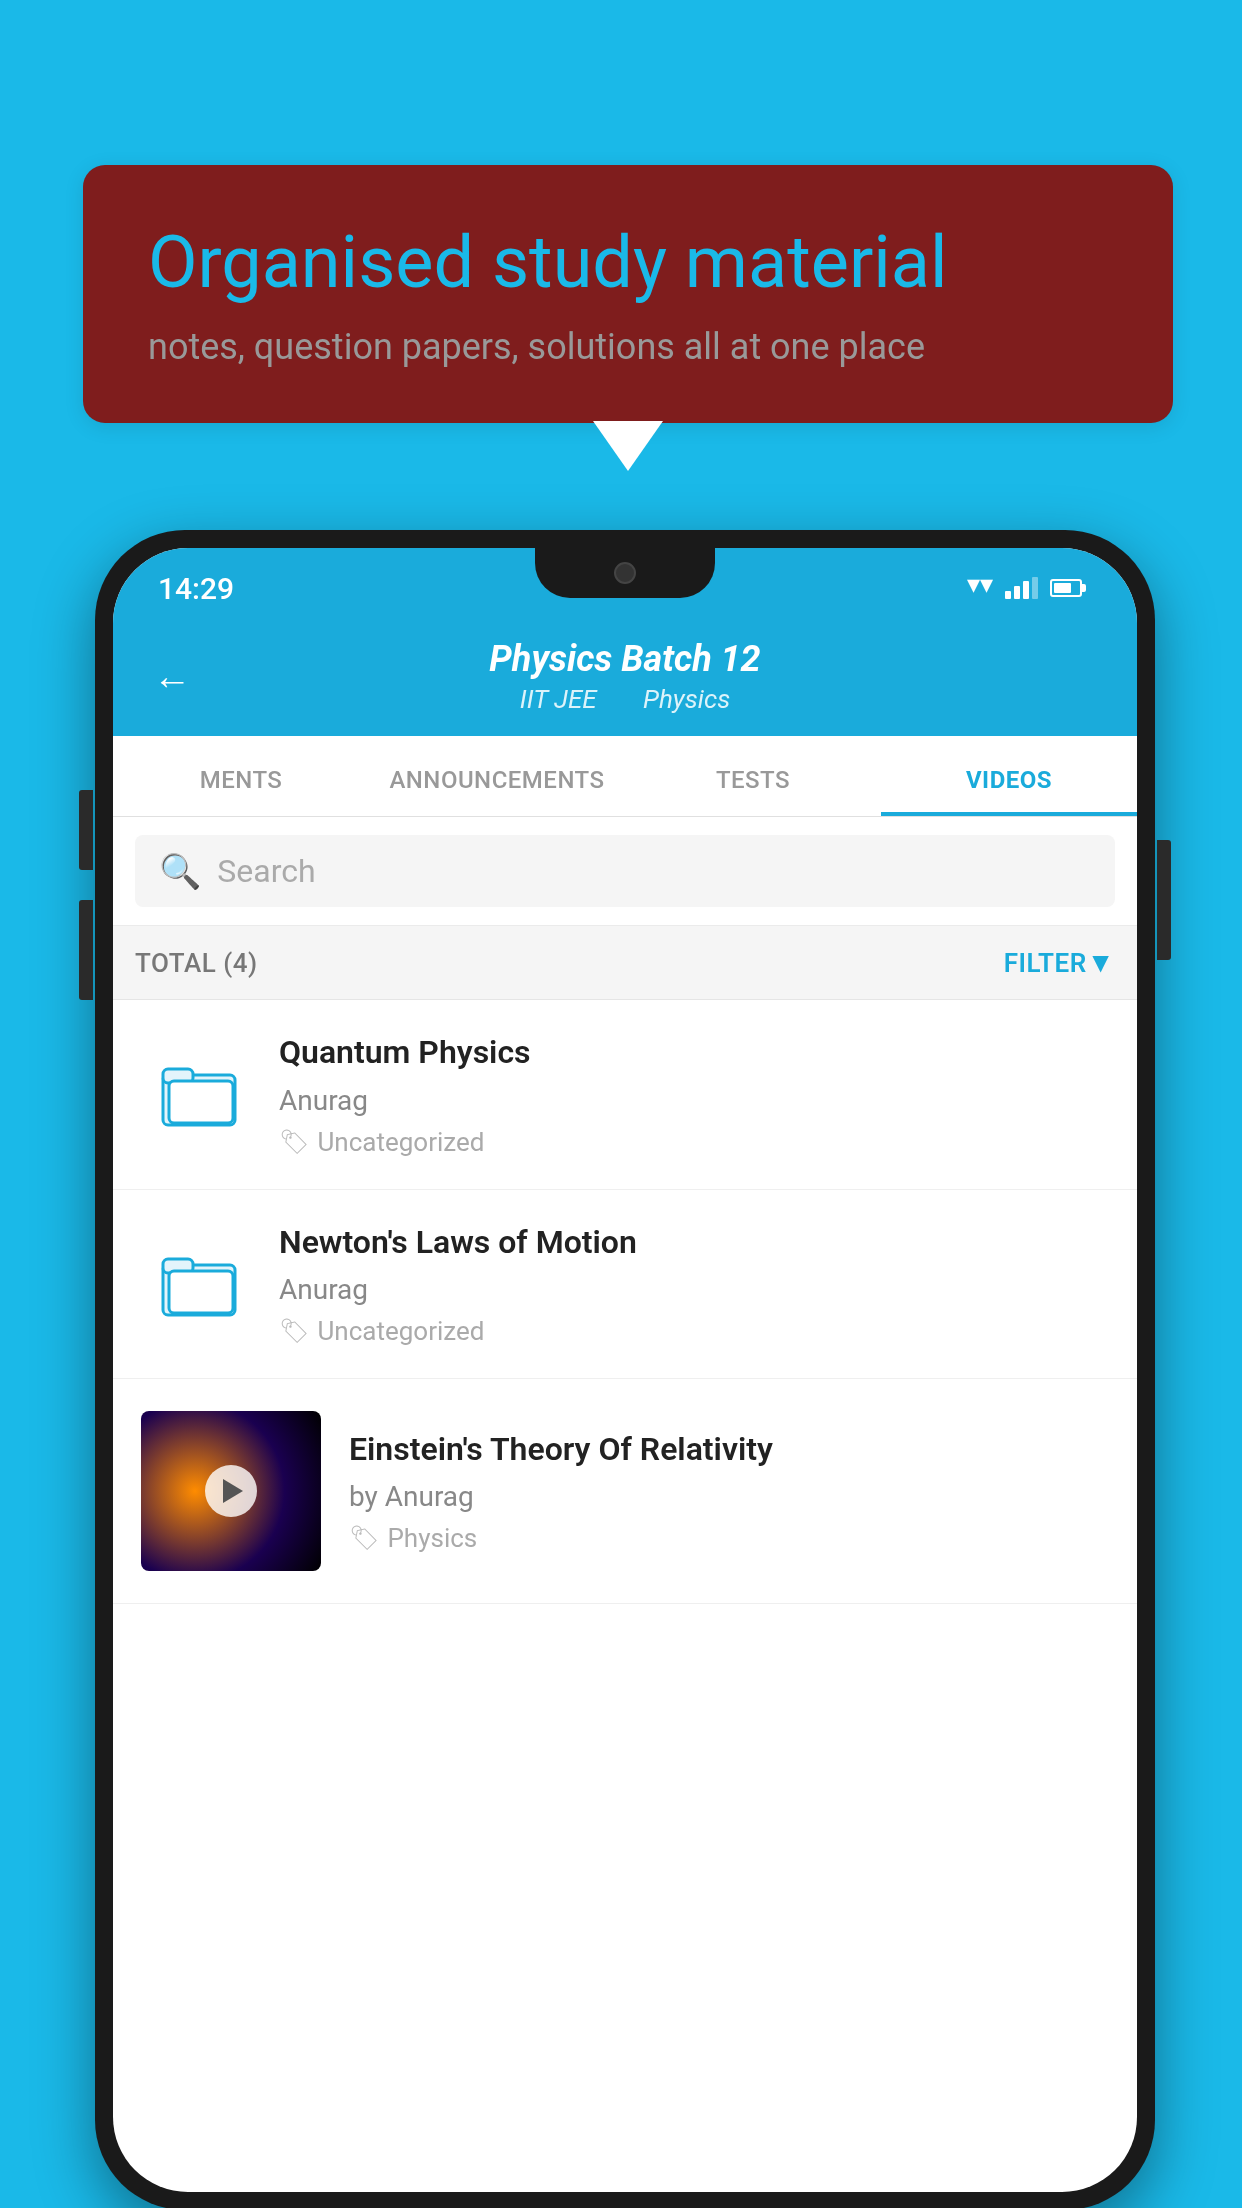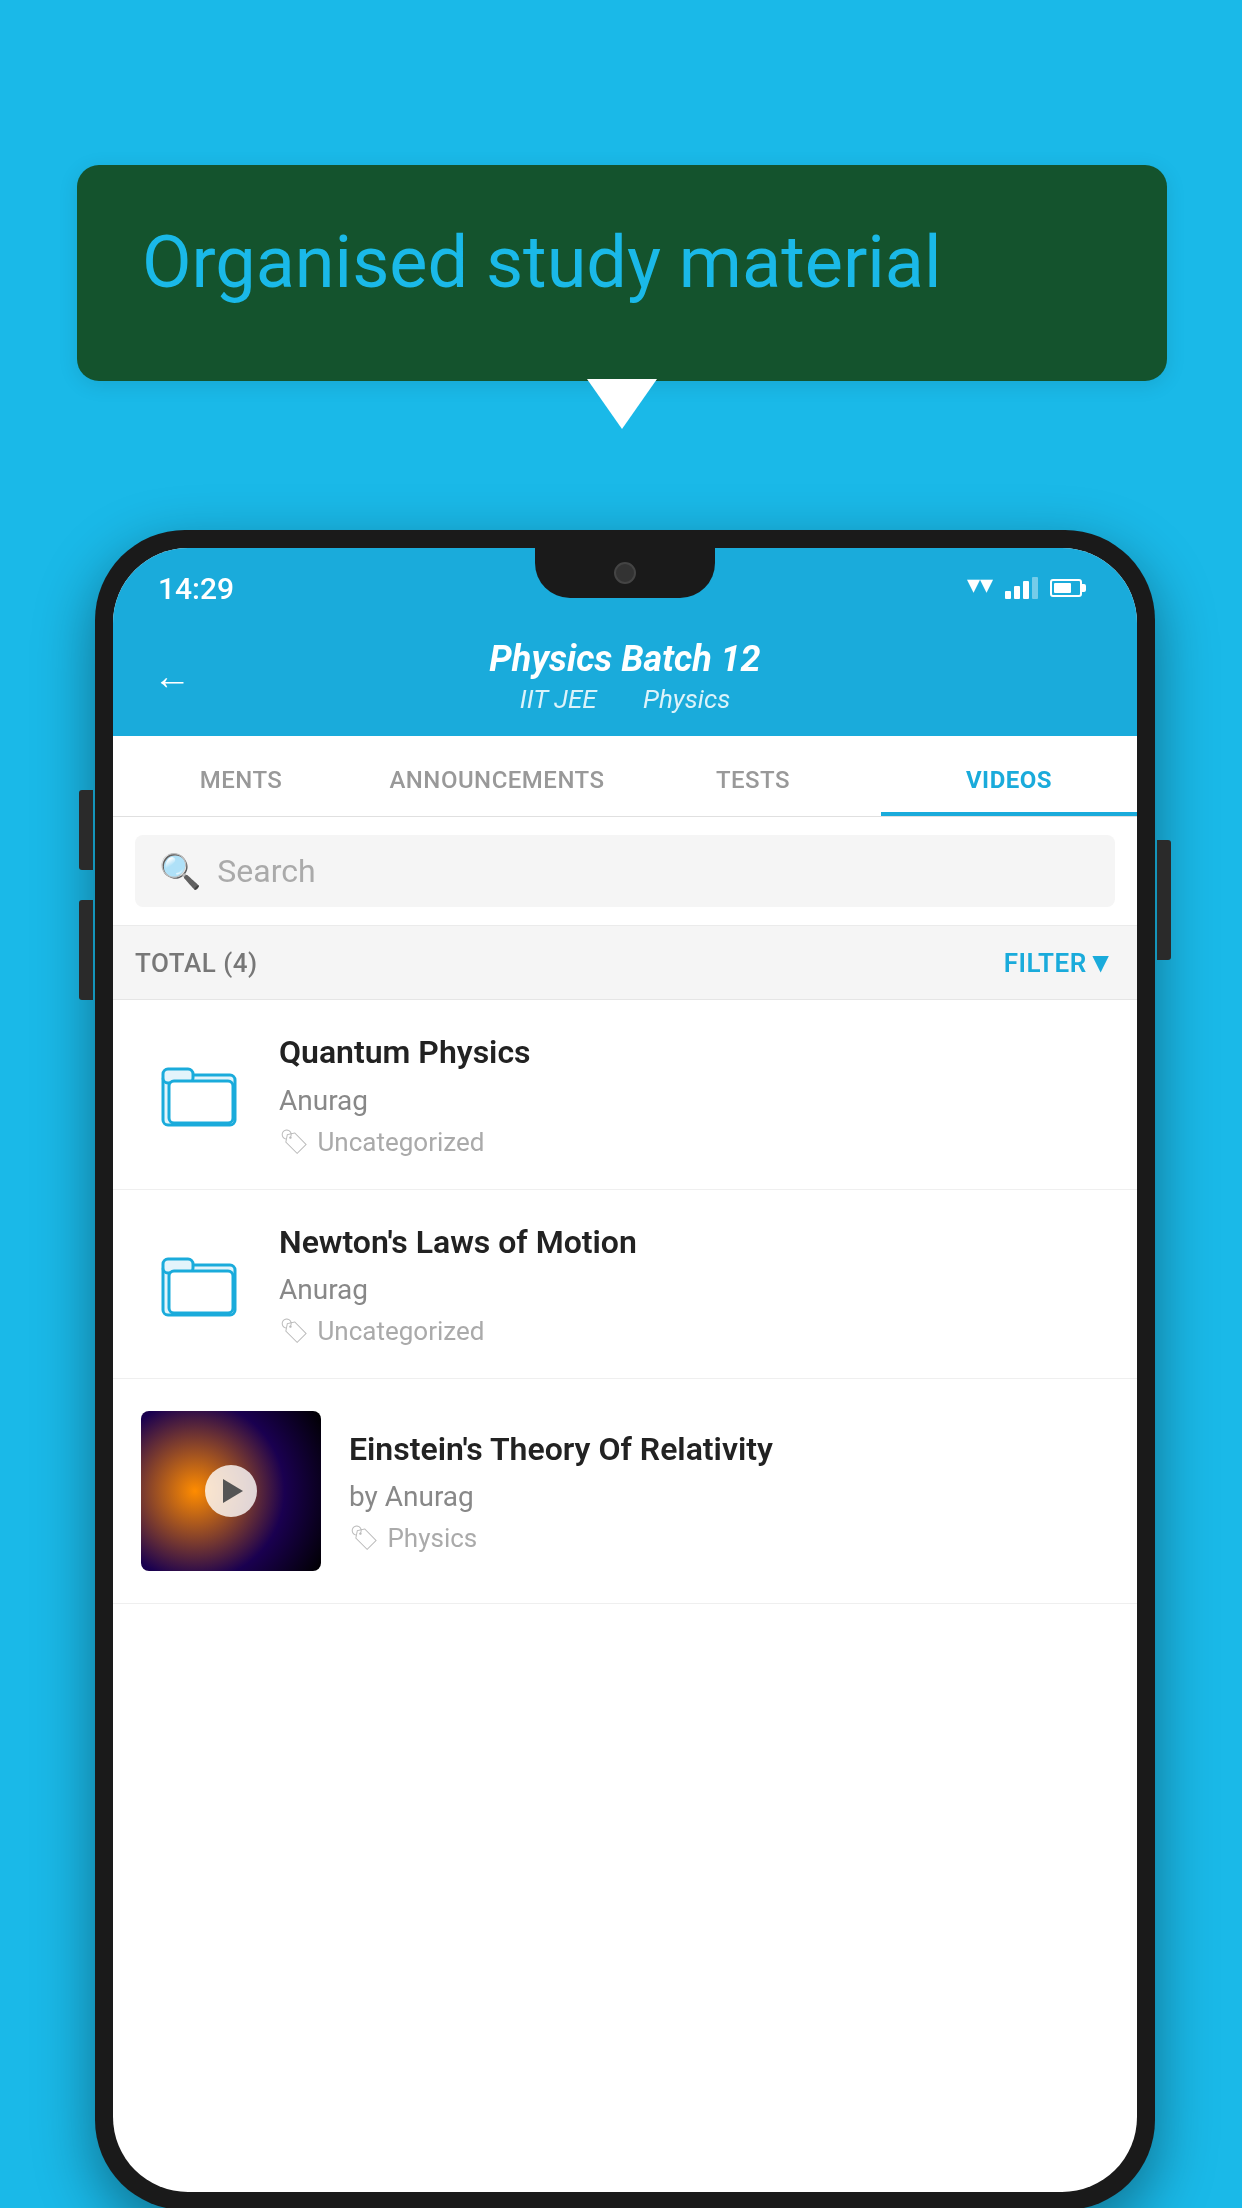--- a/index.html
+++ b/index.html
@@ -10,23 +10,23 @@
       background-color: #1ab9e8;
       font-family: 'Roboto', Arial, sans-serif;
       position: relative;
       overflow: hidden;
     }
 
     
     .speech-bubble {
       position: absolute;
       top: 165px;
-      left: 77px;
+      left: 83px;
       width: 1090px;
-      background: #14532d;
+      background: #7f1d1d;
       border-radius: 22px;
       padding: 55px 65px 55px 65px;
       box-shadow: 0 4px 20px rgba(0,0,0,0.1);
     }
 
     .speech-bubble::after {
       content: '';
       position: absolute;
       bottom: -48px;
       left: 50%;
@@ -430,20 +430,21 @@
       height: 120px;
       background: #2a2a2a;
       border-radius: 0 3px 3px 0;
     }
   </style>
 </head>
 <body>
 
 <div class="speech-bubble">
   <div class="bubble-title">Organised study material</div>
+  <div class="bubble-subtitle">notes, question papers, solutions all at one place</div>
 </div>
 
 <div class="phone-wrapper">
   <div class="phone-outer">
 
     <div class="phone-vol-up"></div>
     <div class="phone-vol-down"></div>
     <div class="phone-power"></div>
 
     <div class="phone-inner">

